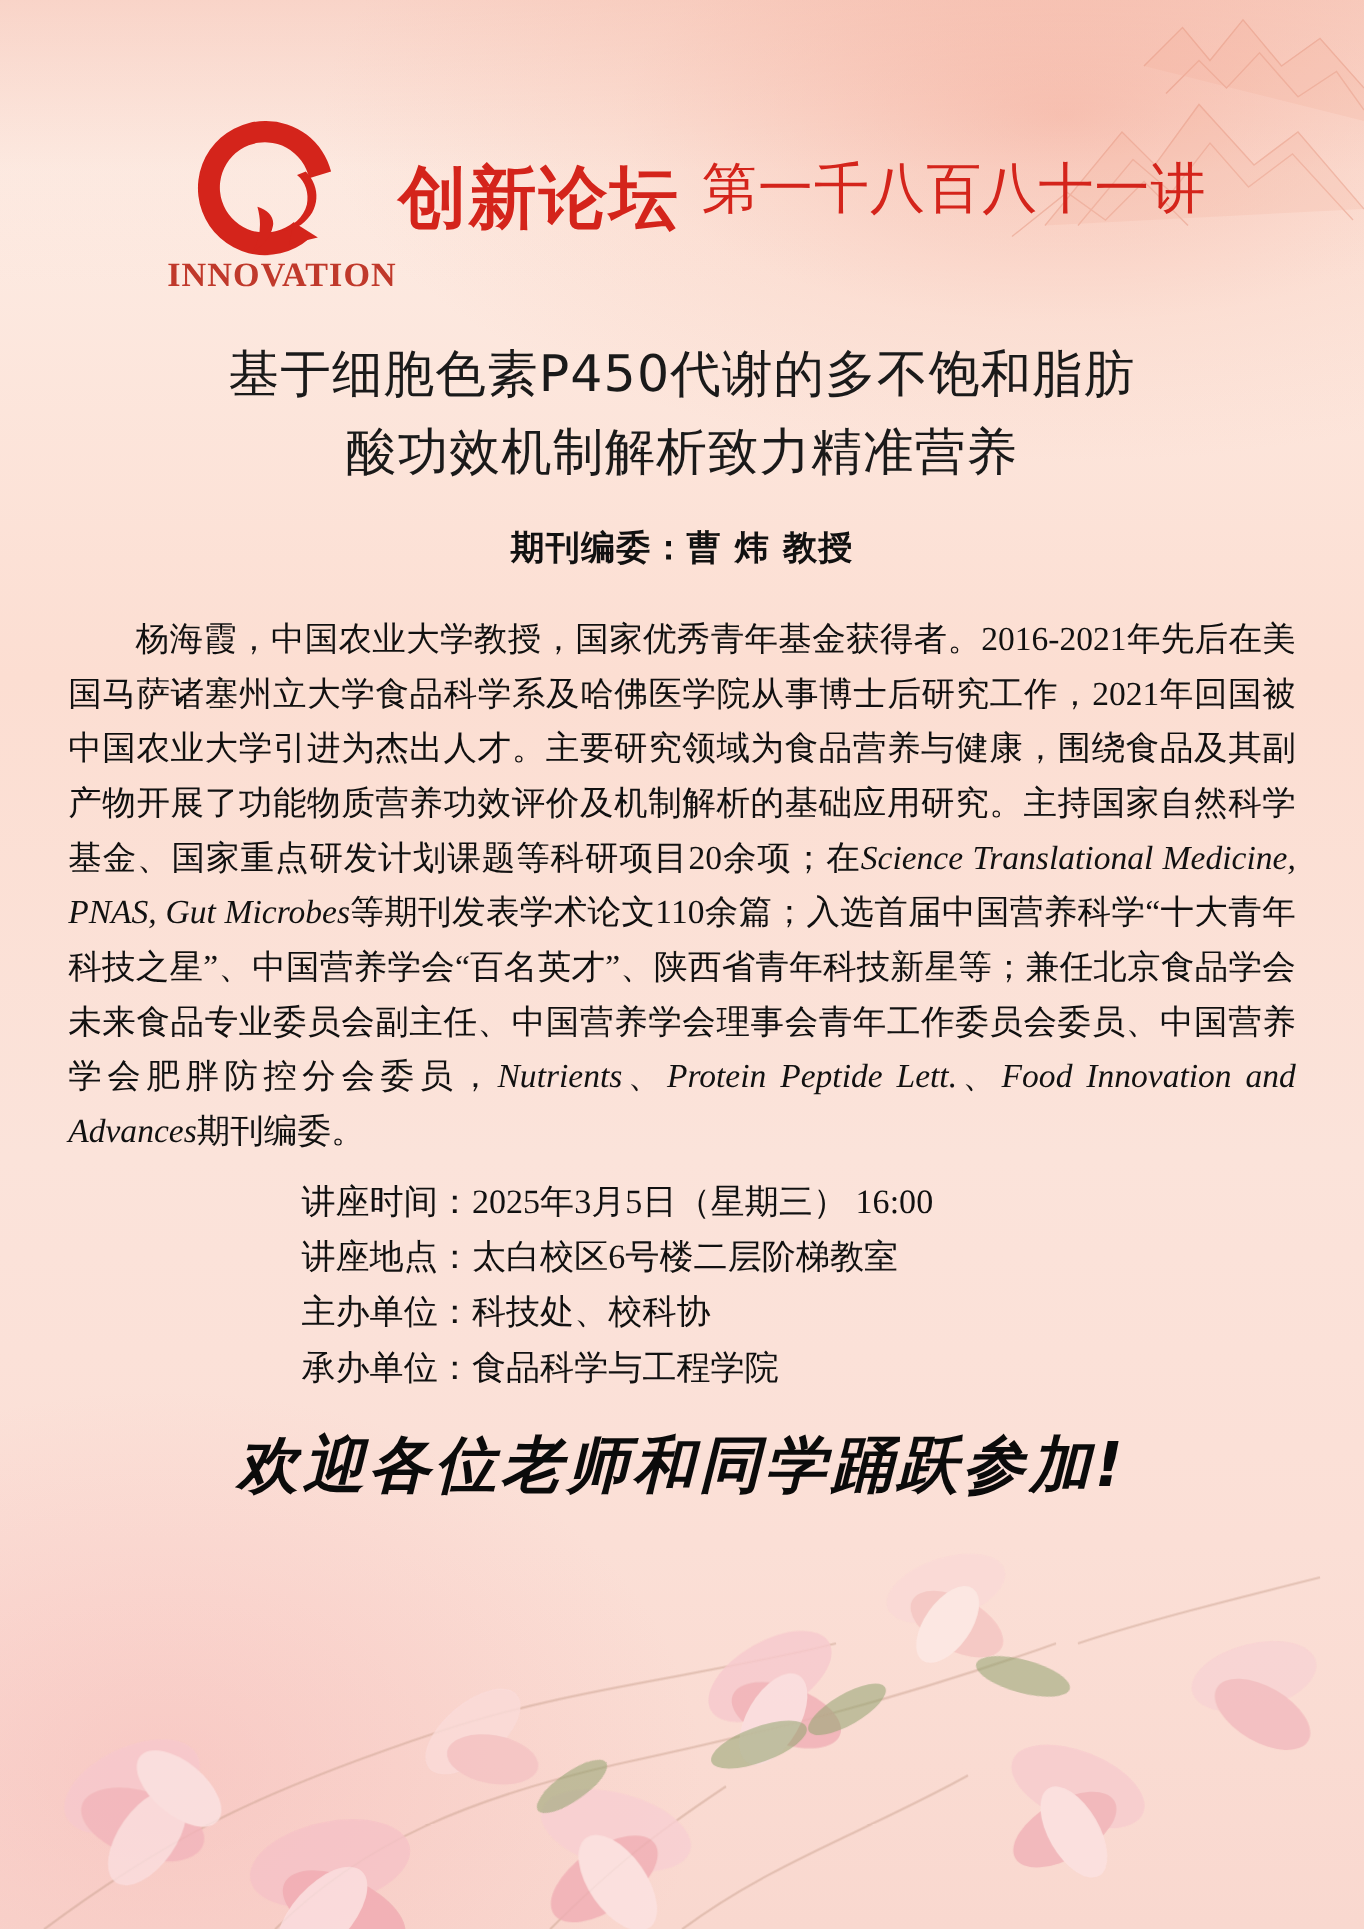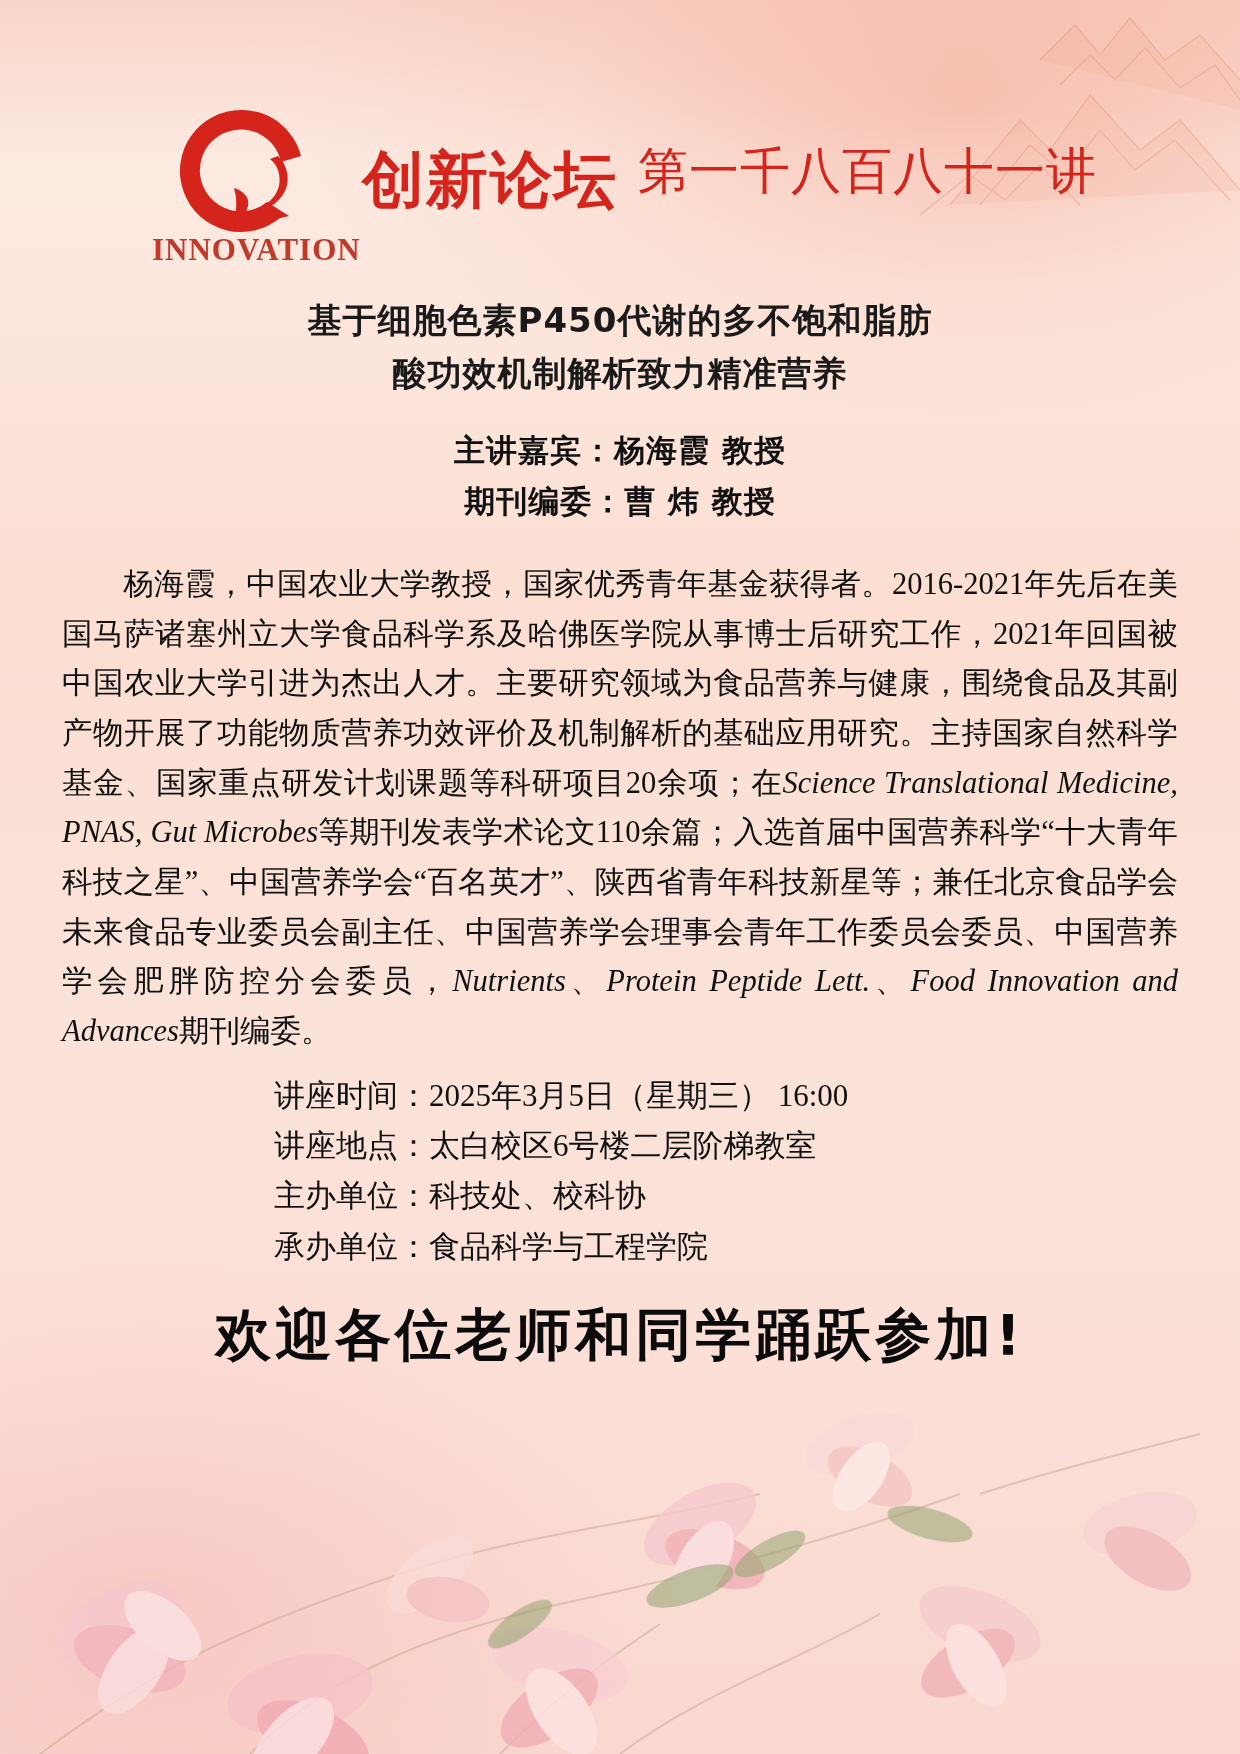--- a/index.html
+++ b/index.html
@@ -100,25 +100,25 @@
     font-family: "DejaVu Sans", sans-serif;
     font-weight: normal;
     font-size: 50px;
     color: #d4241b;
     margin-left: 20px;
     letter-spacing: 1px;
   }
 
   
   .title {
-    margin-top: 20px;
-    text-align: center;
-    font-family: "DejaVu Sans", sans-serif;
-    font-weight: bold;
-    font-size: 34px;
+    margin-top: 30px;
+    text-align: center;
+    font-family: "DejaVu Sans", sans-serif;
+    font-weight: normal;
+    font-size: 46px;
     line-height: 1.55;
     color: #1a1a1a;
     letter-spacing: 1px;
   }
 
   .speakers {
     margin-top: 26px;
     text-align: center;
     font-family: "DejaVu Sans", sans-serif;
     font-weight: bold;
@@ -152,20 +152,21 @@
     color: #111;
   }
   .details .row { white-space: nowrap; }
 
   
   .footer {
     margin-top: 26px;
     text-align: center;
     font-family: "DejaVu Sans", sans-serif;
     font-weight: bold;
+    font-style: italic;
     font-size: 56px;
     letter-spacing: 4px;
     color: #0b0b0b;
   }
 </style>
 </head>
 <body>
 
 <div class="poster">
 
@@ -260,21 +261,20 @@
         <span class="brand-sub">第一千八百八十一讲</span>
       </div>
     </div>
 
     <div class="title">
       <div>基于细胞色素P450代谢的多不饱和脂肪</div>
       <div>酸功效机制解析致力精准营养</div>
     </div>
 
     <div class="speakers">
-      <div>主讲嘉宾：杨海霞 教授</div>
       <div>期刊编委：曹  炜 教授</div>
     </div>
 
     <div class="bio">
       <span class="indent"></span><span>杨海霞，中国农业大学教授，国家优秀青年基金获得者。2016-2021年先后在美国马萨诸塞州立大学食品科学系及哈佛医学院从事博士后研究工作，2021年回国被中国农业大学引进为杰出人才。主要研究领域为食品营养与健康，围绕食品及其副产物开展了功能物质营养功效评价及机制解析的基础应用研究。主持国家自然科学基金、国家重点研发计划课题等科研项目20余项；在</span><i>Science Translational Medicine, PNAS, Gut Microbes</i><span>等期刊发表学术论文110余篇；入选首届中国营养科学“十大青年科技之星”、中国营养学会“百名英才”、陕西省青年科技新星等；兼任北京食品学会未来食品专业委员会副主任、中国营养学会理事会青年工作委员会委员、中国营养学会肥胖防控分会委员，</span><i>Nutrients</i><span>、</span><i>Protein Peptide Lett.</i><span>、</span><i>Food Innovation and Advances</i><span>期刊编委。</span>
     </div>
 
     <div class="details">
       <div class="row">讲座时间：2025年3月5日（星期三） 16:00</div>
       <div class="row">讲座地点：太白校区6号楼二层阶梯教室</div>

